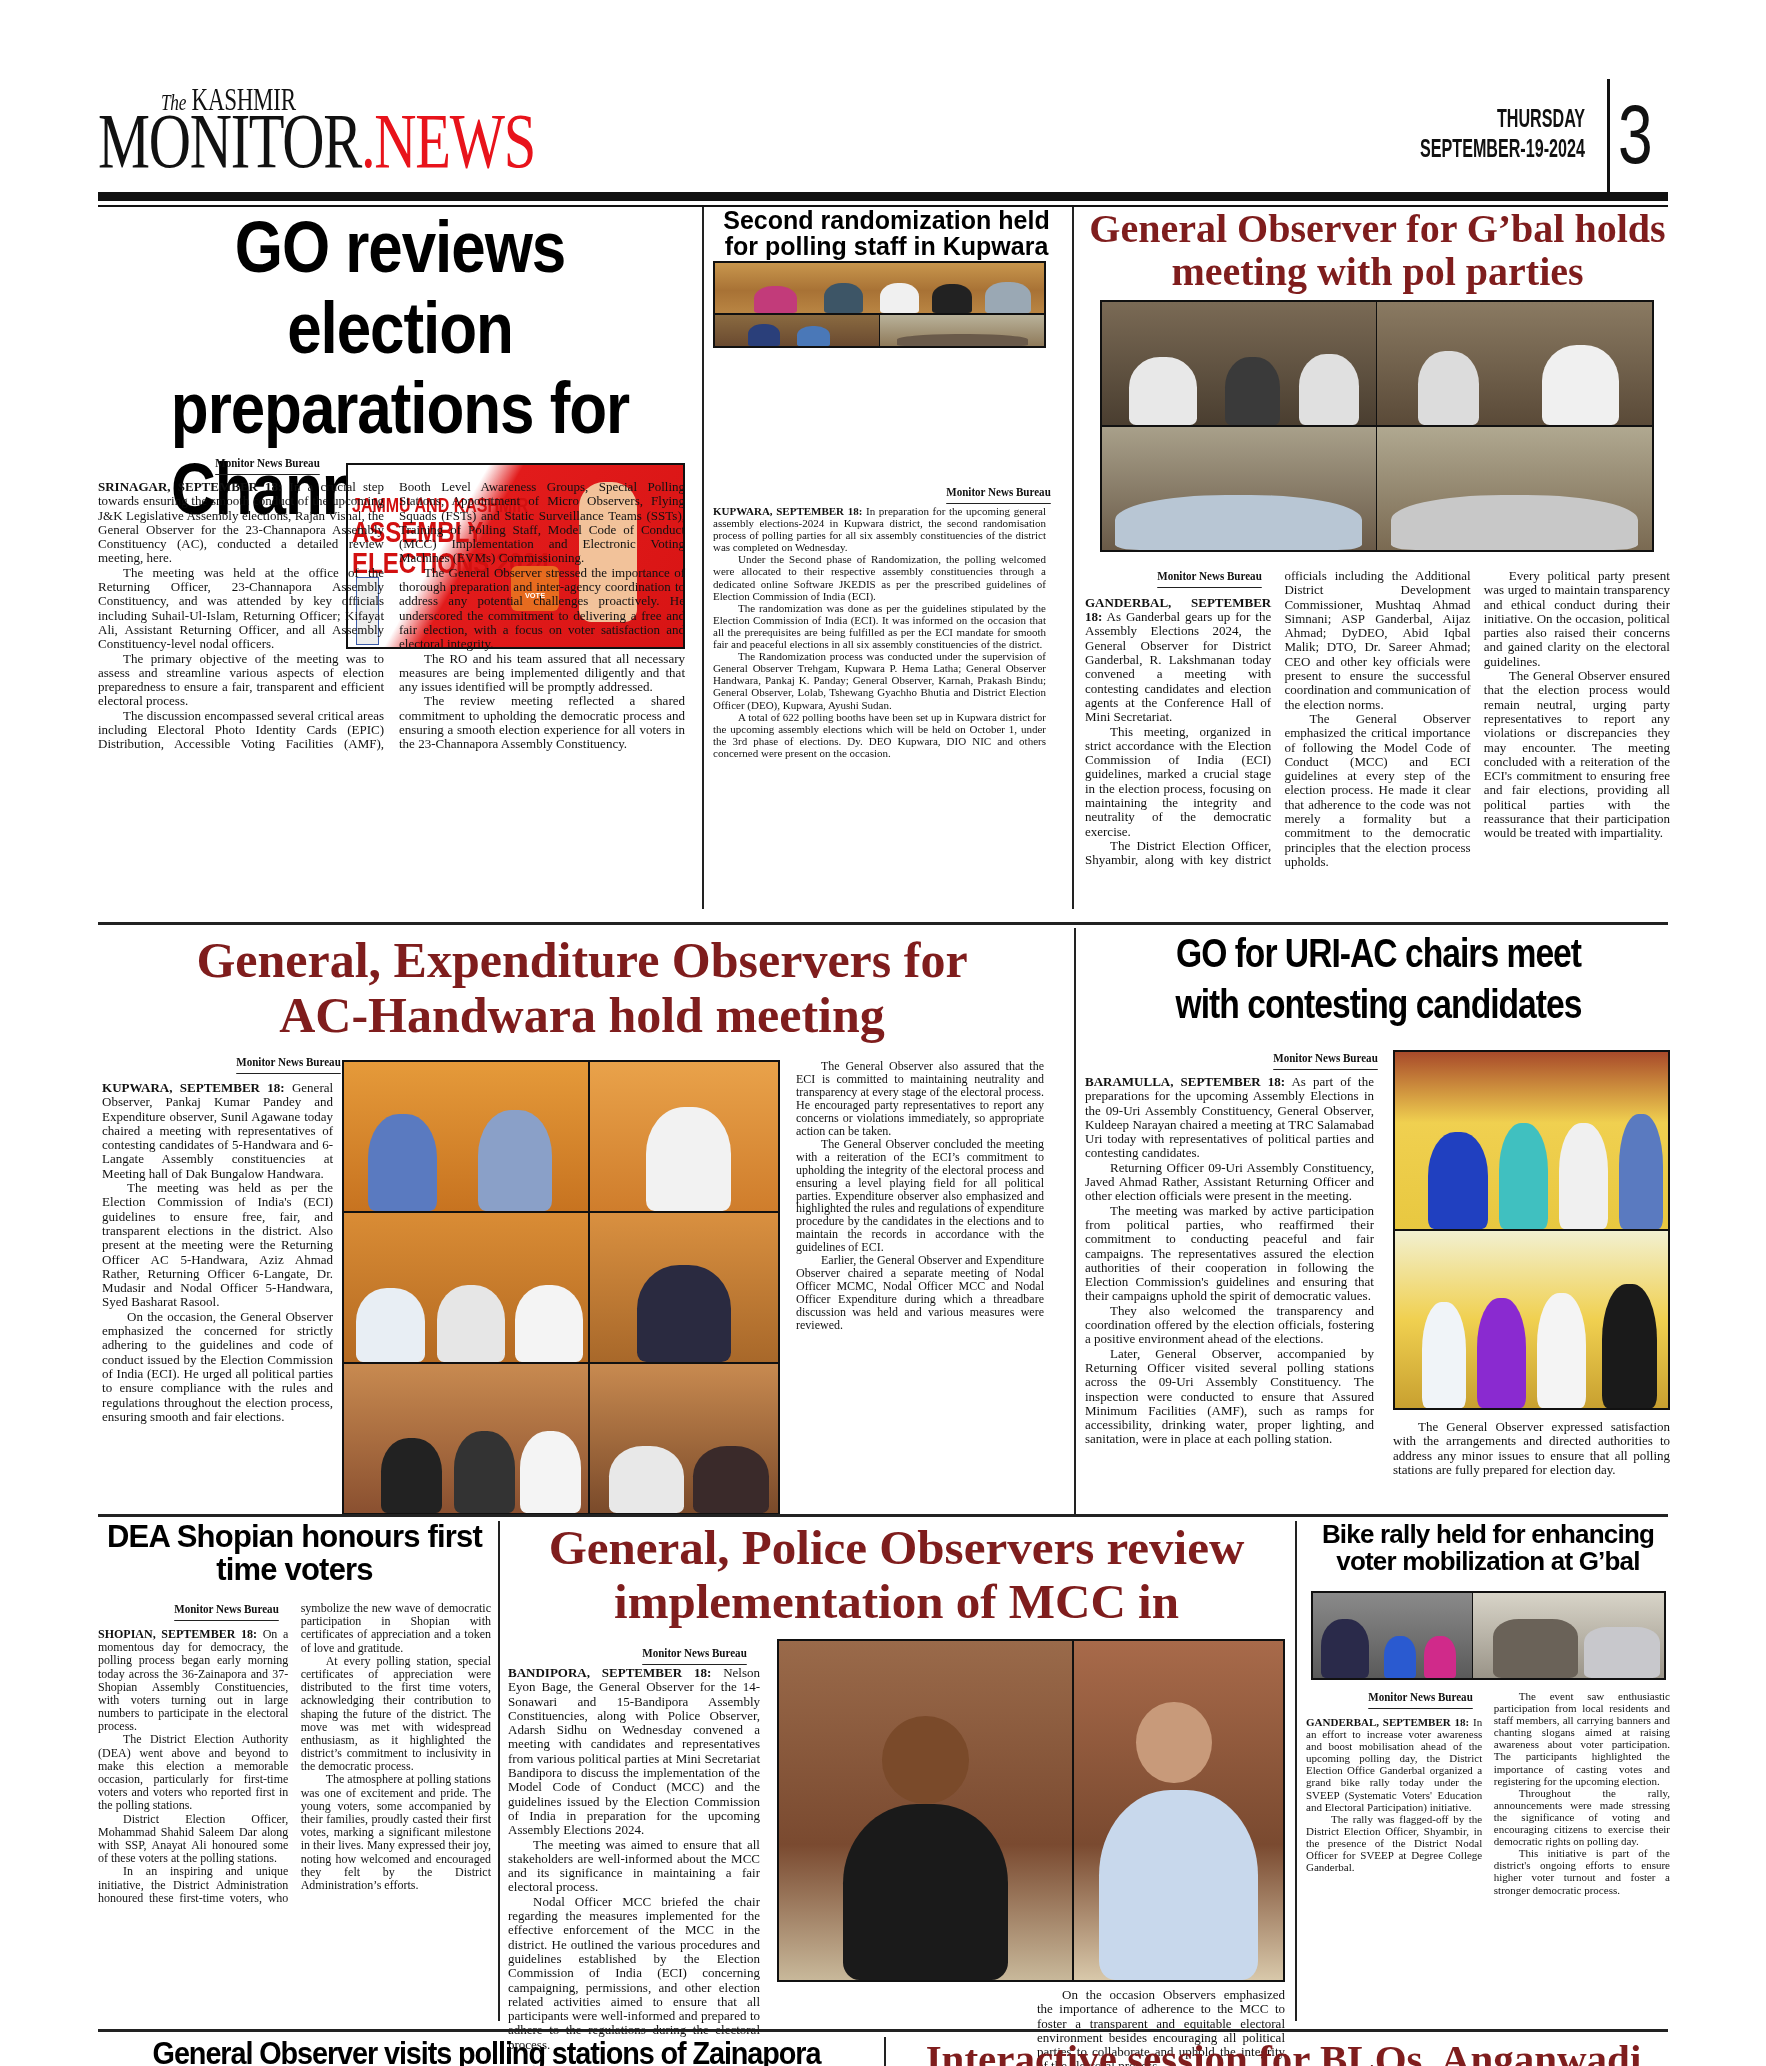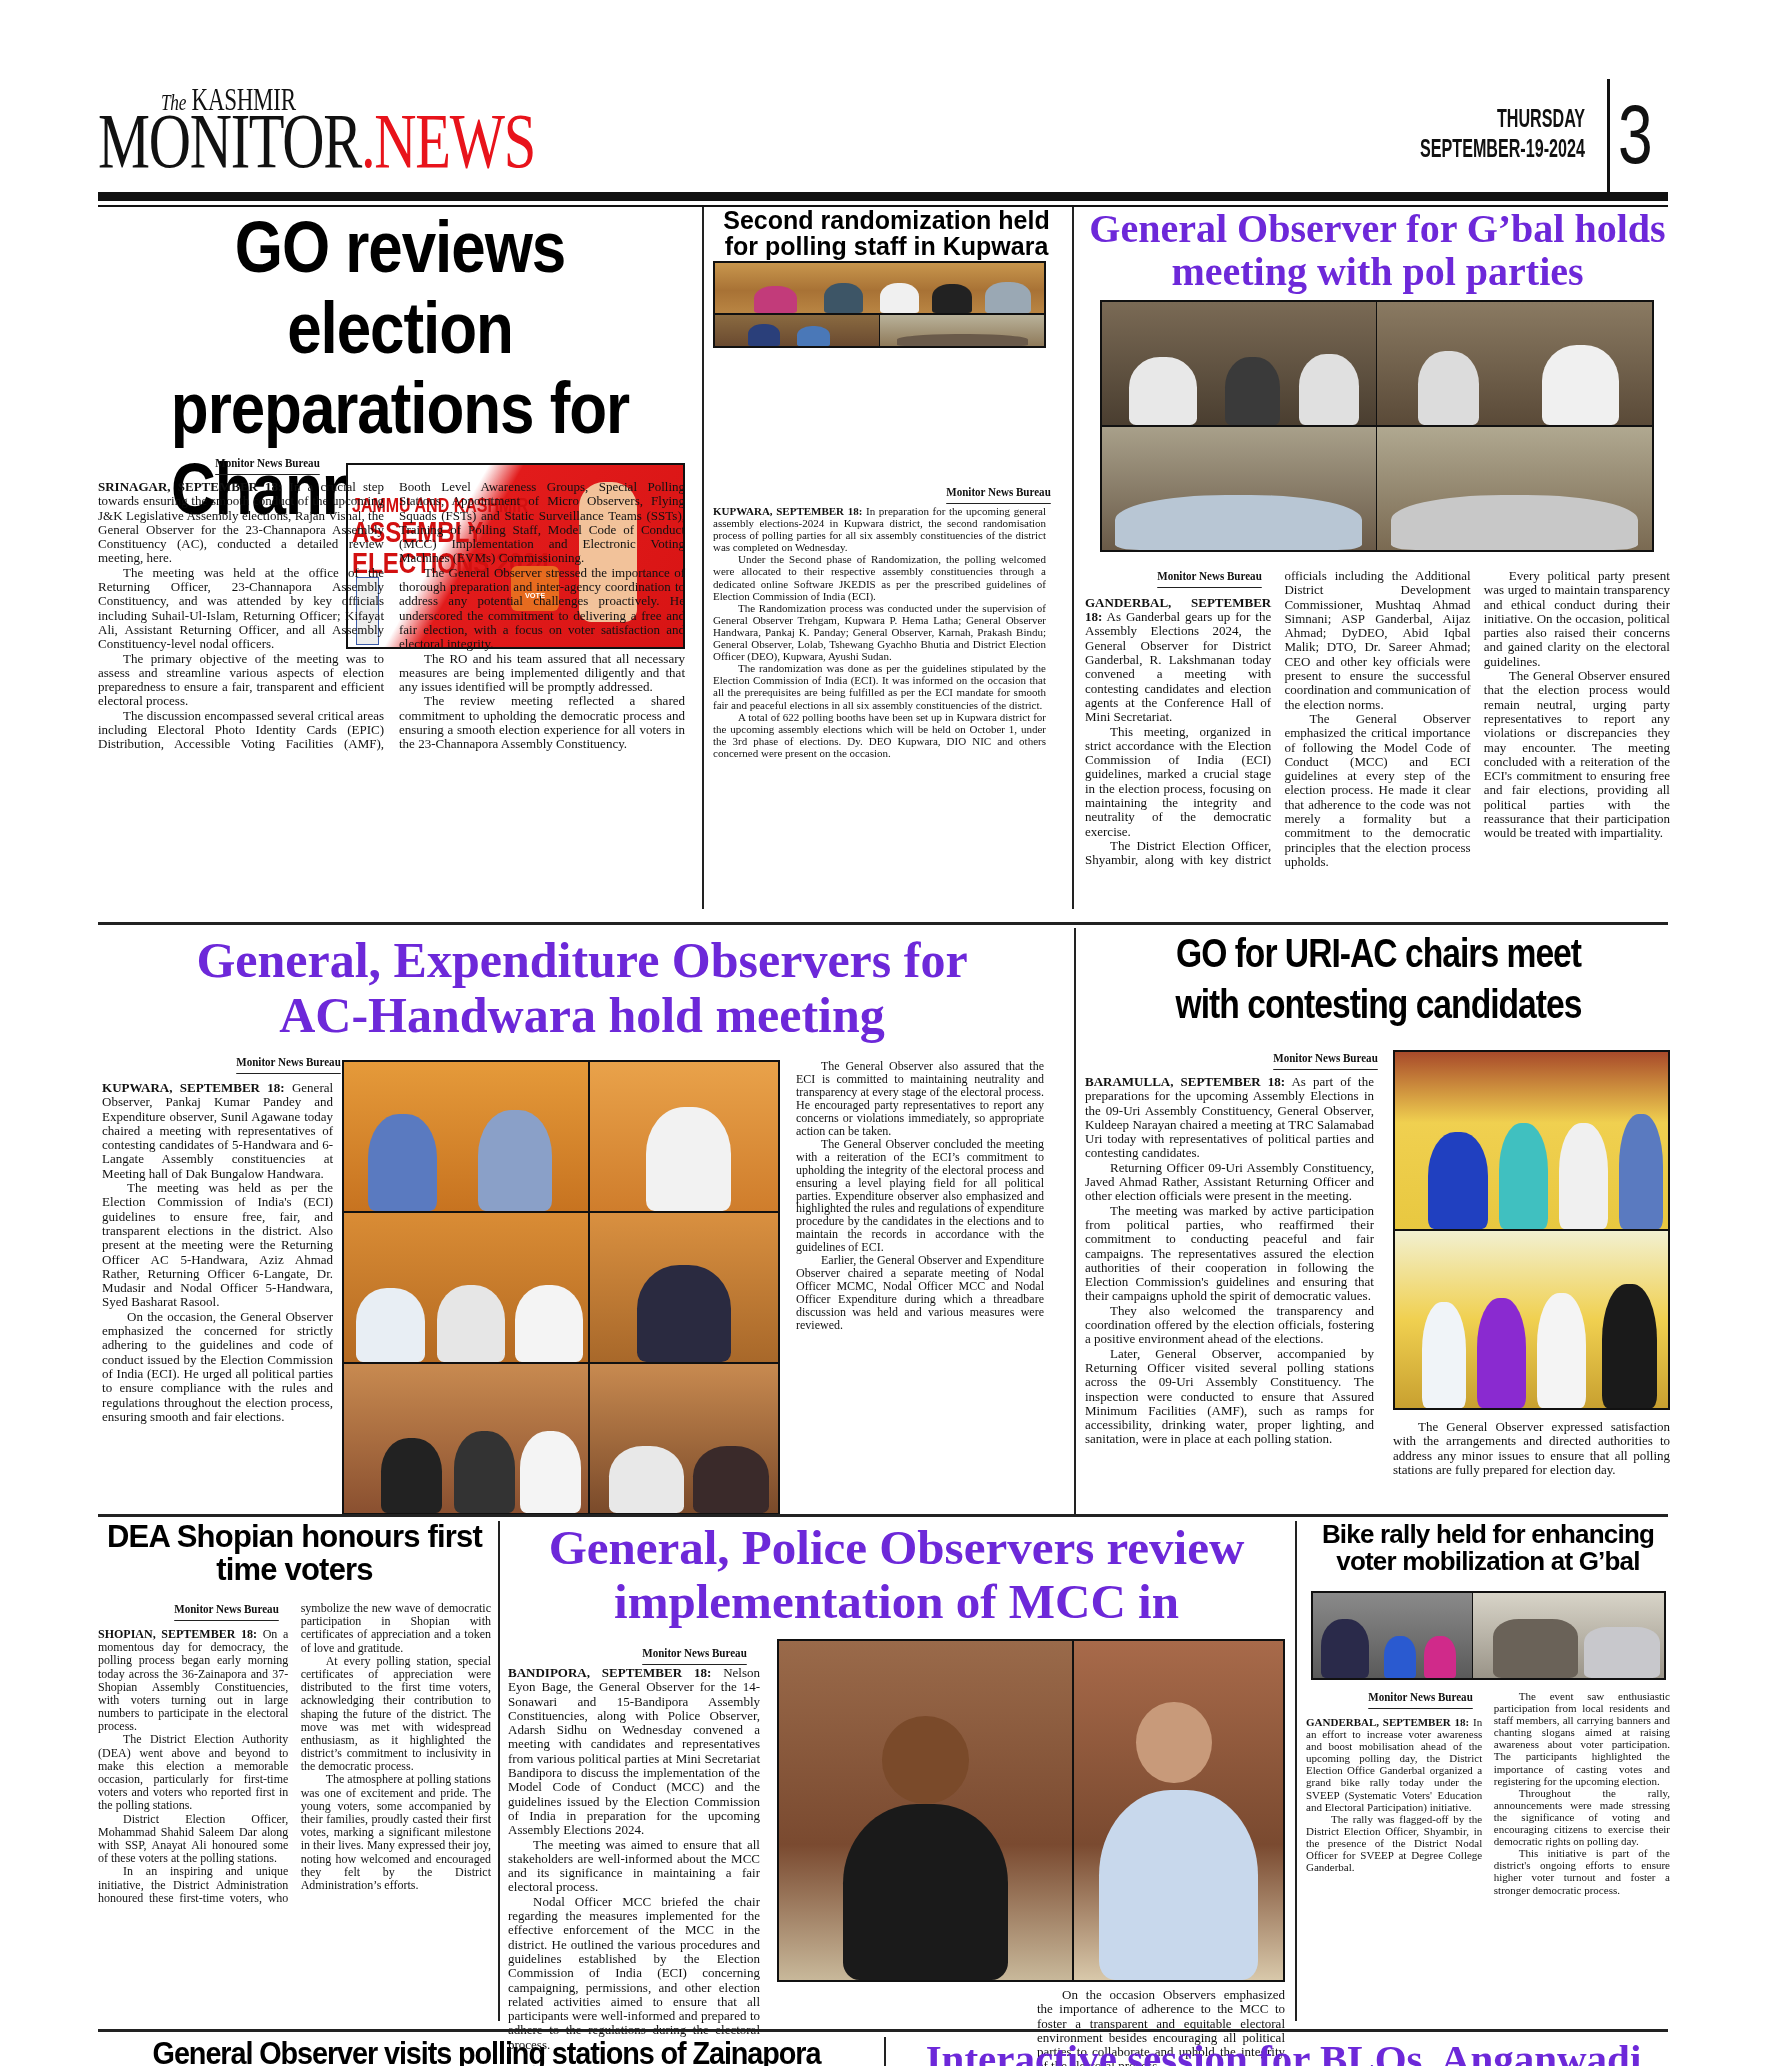--- a/index.html
+++ b/index.html
@@ -13,21 +13,21 @@
   .mast-day{right:182px;top:103px;font-family:"Liberation Sans",sans-serif;font-weight:bold;font-size:26px;transform:scaleX(.62);transform-origin:right;white-space:nowrap;text-align:right;}
   .mast-date{right:182px;top:133px;font-family:"Liberation Sans",sans-serif;font-weight:bold;font-size:26px;transform:scaleX(.62);transform-origin:right;white-space:nowrap;text-align:right;}
   .mast-vline{left:1607px;top:79px;width:2.5px;height:116px;background:#111;}
   .mast-page{left:1618px;top:93px;font-family:"Liberation Sans",sans-serif;font-size:83px;line-height:1;transform:scaleX(.75);transform-origin:left;}
   .rule-thick{left:98px;top:192px;width:1570px;height:9px;background:#111;}
   .rule-thin{left:98px;top:205px;width:1570px;height:2.1px;background:#111;}
   
   .hline{height:2.9px;background:#222;}
   .vline{width:2.1px;background:#222;}
   .hl{font-family:"Liberation Sans",sans-serif;font-weight:bold;text-align:center;line-height:1.05;color:#000;}
-  .hl-serif{font-family:"Liberation Serif",serif;font-weight:bold;text-align:center;line-height:1.08;color:#6d28d9;}
+  .hl-serif{font-family:"Liberation Serif",serif;font-weight:bold;text-align:center;line-height:1.08;color:#7f1d1d;}
   .byline{font-family:"Liberation Serif",serif;font-weight:bold;font-size:13px;text-align:right;}
   .byline span{display:inline-block;border-bottom:1.7px double #222;padding-bottom:3.3px;transform:scaleX(.85);}
   .body{font-family:"Liberation Serif",serif;font-size:13px;line-height:1.1;text-align:justify;hyphens:auto;}
   .body p{margin:0;text-indent:25px;}
   .body p.first{text-indent:0;}
   .dl{font-weight:bold;}
   .cols2{column-count:2;column-gap:15px;}
   .cols3{column-count:3;column-gap:15px;}
   .photo{border:2.5px solid #111;box-sizing:border-box;overflow:hidden;}
   .ph-grid{display:grid;width:100%;height:100%;gap:1.7px;background:#111;}
@@ -91,22 +91,22 @@
         <div class="tile" style="background:linear-gradient(#b9b29a,#8f7a5a);">
             <div class="person" style="left:10%;width:80%;height:40%;background:#6a5a4a;"></div>
           </div>
       </div>
     </div>
   </div>
   <div class="abs byline" style="left:0;top:277px;width:347px;"><span>Monitor News Bureau</span></div>
   <div class="abs body" style="left:0;top:298px;width:333px;font-size:11px;line-height:1.1;">
     <p class="first"><span class="dl">KUPWARA, SEPTEMBER 18:</span> <span>In preparation for the upcoming general assembly elections-2024 in Kupwara district, the second randomisation process of polling parties for all six assembly constituencies of the district was completed on Wednesday.</span></p>
     <p>Under the Second phase of Randomization, the polling welcomed were allocated to their respective assembly constituencies through a dedicated online Software JKEDIS as per the prescribed guidelines of Election Commission of India (ECI).</p>
+    <p>The randomization was done as per the guidelines stipulated by the Election Commission of India (ECI). It was informed on the occasion that all the prerequisites are being fulfilled as per the ECI mandate for smooth fair and peaceful elections in all six assembly constituencies of the district.</p>
     <p>The Randomization process was conducted under the supervision of General Observer Trehgam, Kupwara P. Hema Latha; General Observer Handwara, Pankaj K. Panday; General Observer, Karnah, Prakash Bindu; General Observer, Lolab, Tshewang Gyachho Bhutia and District Election Officer (DEO), Kupwara, Ayushi Sudan.</p>
-    <p>The randomization was done as per the guidelines stipulated by the Election Commission of India (ECI). It was informed on the occasion that all the prerequisites are being fulfilled as per the ECI mandate for smooth fair and peaceful elections in all six assembly constituencies of the district.</p>
     <p>A total of 622 polling booths have been set up in Kupwara district for the upcoming assembly elections which will be held on October 1, under the 3rd phase of elections. Dy. DEO Kupwara, DIO NIC and others concerned were present on the occasion.</p>
   </div>
 </article>
 <div class="abs vline" style="left:1072px;top:207px;height:702px;"></div>
 
 <article class="abs" style="left:1085px;top:207px;width:585px;height:702px;">
   <h2 class="abs hl-serif" style="left:0;top:0;width:585px;margin:0;font-size:40px;">General Observer for G’bal holds meeting with pol parties</h2>
   <div class="abs photo" style="left:14.5px;top:93px;width:554px;height:252px;">
     <div class="ph-grid" style="grid-template-columns:1fr 1fr;grid-template-rows:1fr 1fr;">
       <div class="tile" style="background:linear-gradient(#7a6a55,#4a3e30);">

